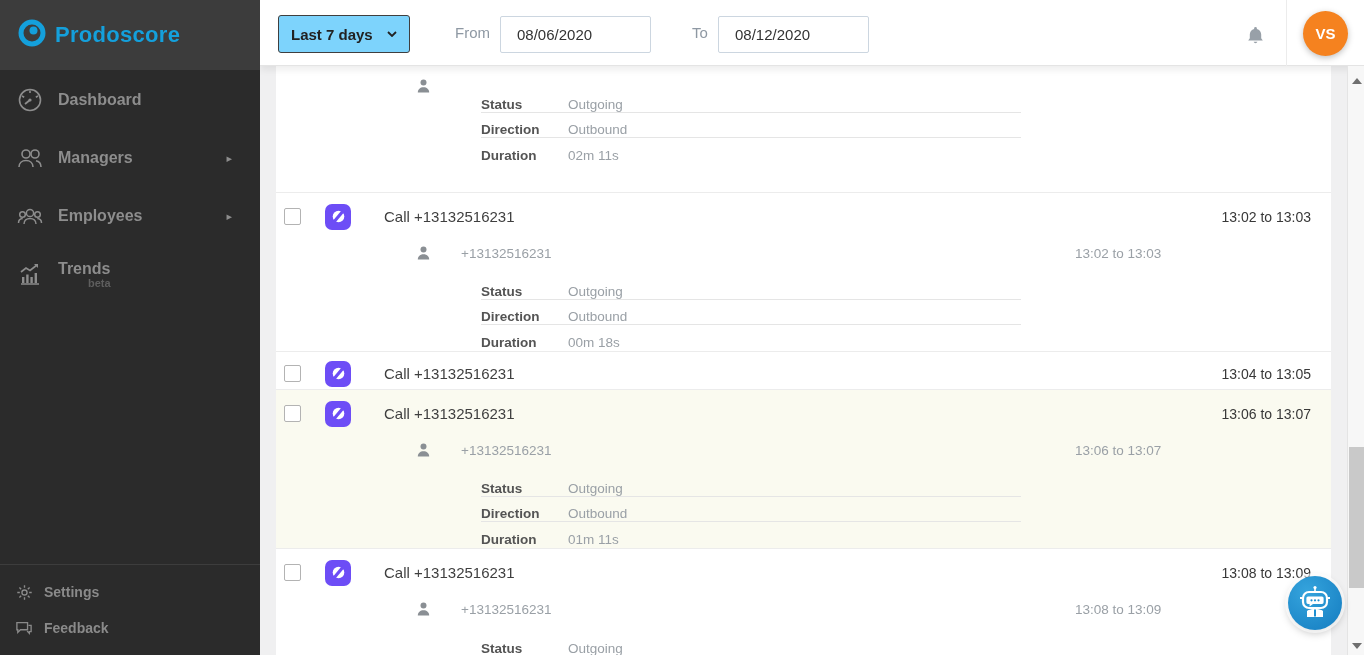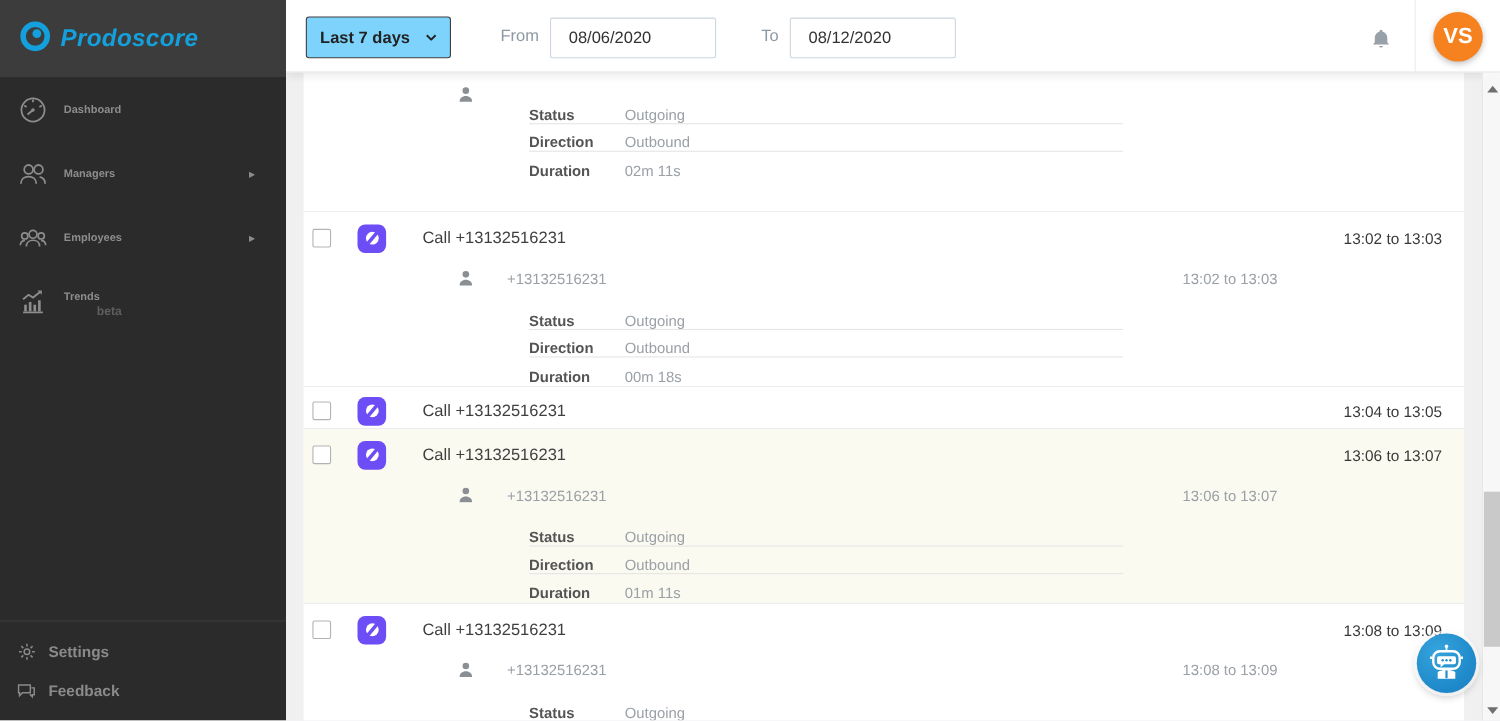--- a/index.html
+++ b/index.html
@@ -3,25 +3,25 @@
 <meta charset="utf-8">
 <style>
   * { margin:0; padding:0; box-sizing:border-box; }
   html,body { width:1364px; height:655px; overflow:hidden; font-family:"Liberation Sans", sans-serif; background:#f0f0f1; }
   .app { position:relative; width:1364px; height:655px; }
 
   
   .sidebar { position:absolute; left:0; top:0; width:260px; height:655px; background:#2b2b2b; z-index:30; }
   .sidebar-header { height:70px; background:#3c3c3c; display:flex; align-items:center; padding-left:18px; }
   .logo { display:flex; align-items:center; gap:9px; cursor:pointer; }
-  .logo-text { color:#14a0dc; font-size:22px; font-weight:bold; letter-spacing:.3px;font-style:italic; }
+  .logo-text { color:#14a0dc; font-size:22px; font-weight:bold; letter-spacing:.3px; }
   .nav { padding-top:14px; }
   .nav-item { position:relative; display:flex; align-items:center; height:32px; margin:0 0 26px 0; padding-left:16px; color:#8d8d8d; cursor:pointer; }
   .nav-icon { width:28px; height:28px; display:flex; align-items:center; justify-content:center; margin-right:14px; }
-  .nav-label { font-size:10px; font-weight:bold; }
+  .nav-label { font-size:16px; font-weight:bold; }
   .nav-sub { display:block; font-size:11px; font-weight:bold; color:#5e5e5e; margin:-1px 0 0 30px; }
   .nav-chevron { position:absolute; right:28px; font-size:11px; color:#8d8d8d; }
   .sidebar-footer { position:absolute; left:0; bottom:0; width:100%; border-top:1px solid #3d3d3d; padding:12px 0 6px 0; }
   .foot-item { display:flex; align-items:center; height:30px; padding-left:14px; color:#8a8a8a; cursor:pointer; margin-bottom:6px; }
   .foot-icon { width:20px; height:20px; display:flex; align-items:center; justify-content:center; margin-right:10px; }
   .foot-label { font-size:14px; font-weight:bold; }
 
   
   .topbar { position:absolute; left:260px; top:0; width:1104px; height:66px; background:#fff; border-bottom:1px solid #e4e4e4;
             box-shadow:0 4px 7px rgba(0,0,0,.07); display:flex; align-items:center; z-index:20; }
@@ -30,21 +30,21 @@
   .range-select-text { font-size:15px; font-weight:bold; color:#222; flex:1; }
   .sel-caret { width:10px; height:6px; }
   .fromto-label { position:absolute; top:24px; font-size:15px; color:#8e98a3; }
   .lbl-from { left:195px; } .lbl-to { left:432px; }
   .date-input { position:absolute; top:16px; width:151px; height:37px; border:1px solid #ccd6e0; border-radius:2px;
                 font-family:"Liberation Sans",sans-serif; font-size:15px; color:#333; padding:0 0 0 16px; outline:none; background:#fff; }
   .inp-from { left:240px; } .inp-to { left:458px; }
   .bell-btn { position:absolute; left:982px; top:22px; width:26px; height:26px; display:flex; align-items:center; justify-content:center; cursor:pointer; }
   .topbar-divider { position:absolute; left:1026px; top:0; width:1px; height:66px; background:#ececec; }
   .avatar { position:absolute; left:1043px; top:11px; width:45px; height:45px; border-radius:50%; background:#f5821f;
-            color:#fff; font-size:20px; font-weight:bold; display:flex; align-items:center; justify-content:center;
+            color:#fff; font-size:15px; font-weight:bold; display:flex; align-items:center; justify-content:center;
             box-shadow:0 2px 6px rgba(0,0,0,.25); cursor:pointer; }
 
   
   .content-bg { position:absolute; left:260px; top:66px; width:1104px; height:589px; background:#f0f0f1; }
   .card { position:absolute; left:276px; top:66px; width:1055px; height:589px; background:#fff; overflow:hidden; z-index:10; }
   .row { position:relative; border-bottom:1px solid #ececec; background:#fff; }
   .row.highlight { background:#fafaf0; }
   .row-head { display:flex; align-items:center; padding:9px 20px 0 8px; height:38px; cursor:pointer; }
   .cb { appearance:none; -webkit-appearance:none; width:17px; height:17px; border:1px solid #b3b3b3; border-radius:2px; background:#fff; margin:0; cursor:pointer; flex:none; }
   .call-badge { width:26px; height:26px; border-radius:7px; background:#6d4df6; display:flex; align-items:center; justify-content:center; margin-left:24px; flex:none; }

